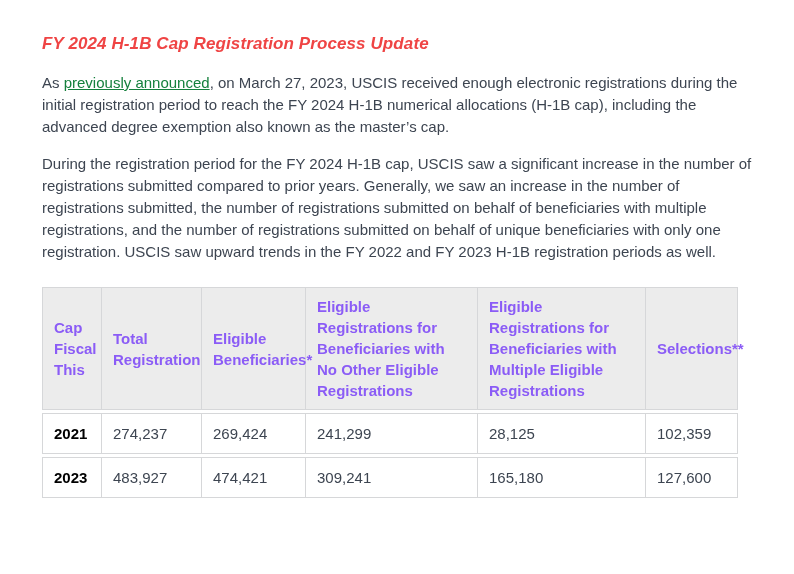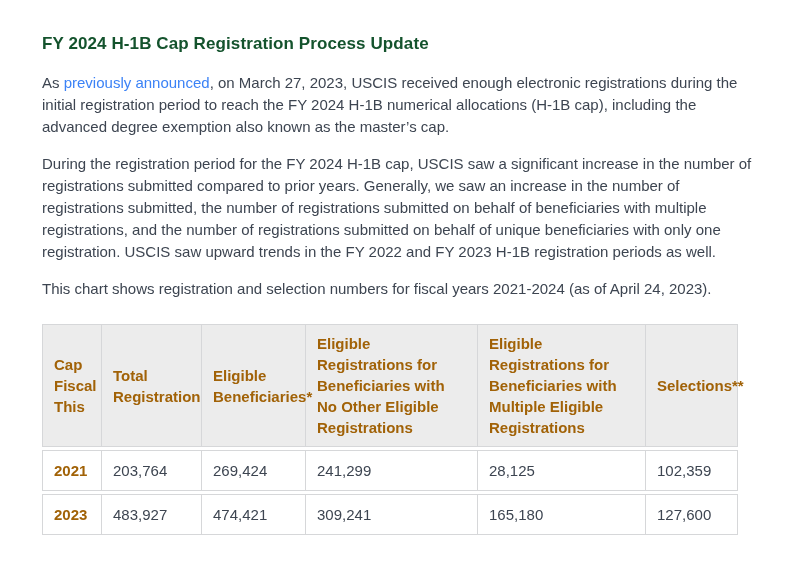--- a/index.html
+++ b/index.html
@@ -6,29 +6,29 @@
   html, body { margin: 0; padding: 0; background: #ffffff; }
   body {
     width: 794px; height: 574px; overflow: hidden;
     font-family: "Liberation Sans", "DejaVu Sans", sans-serif;
     color: #3d4551;
     -webkit-font-smoothing: antialiased;
   }
   .page { padding: 34px 42px 0 42px; }
 
   h1.page-title {
-    font-size: 17px; font-weight: 700; color: #14532d;
-    margin: 0 0 18px 0; letter-spacing: 0.1px;
+    font-size: 17px; font-weight: 700; color: #ef4444;
+    margin: 0 0 18px 0; letter-spacing: 0.1px; font-style: italic;
   }
 
   p.body-text {
     font-size: 15px; line-height: 22px; margin: 0 0 15px 0; color: #3d4551;
     max-width: 712px;
   }
-  a.inline-link { color: #3b82f6; cursor: pointer; }
+  a.inline-link { color: #15803d; text-decoration: underline; cursor: pointer; }
 
   .table-wrap { position: relative; display: inline-block; margin-top: 6px; }
 
   table.data-table {
     border-collapse: separate; border-spacing: 0 3px;
     table-layout: fixed; width: 696px;
     font-size: 15px; color: #3d4551;
   }
   .col-year { width: 60px; }
   .col-total { width: 100px; }
@@ -41,38 +41,37 @@
     border-top: 1px solid #d6d7d9;
     border-bottom: 1px solid #d6d7d9;
     border-right: 1px solid #d6d7d9;
     padding: 9px 11px;
     text-align: left; vertical-align: middle;
   }
   table.data-table th:first-child, table.data-table td:first-child {
     border-left: 1px solid #d6d7d9;
   }
   table.data-table th {
-    background: #ececec; font-weight: 700; color: #a16207;
+    background: #ececec; font-weight: 700; color: #8b5cf6;
     line-height: 21px; padding-top: 8px; padding-bottom: 8px;
   }
   table.data-table td { background: #ffffff; line-height: 21px; }
-  td.year-cell { font-weight: 700; color: #a16207; }
+  td.year-cell { font-weight: 700; color: #000000; }
 </style>
 </head>
 <body>
 
 <div class="page">
 
   <h1 class="page-title">FY 2024 H-1B Cap Registration Process Update</h1>
 
   <p class="body-text"><span>As </span><a class="inline-link">previously announced</a><span>, on March 27, 2023, USCIS received enough electronic registrations during the initial registration period to reach the FY 2024 H-1B numerical allocations (H-1B cap), including the advanced degree exemption also known as the master’s cap.</span></p>
 
   <p class="body-text">During the registration period for the FY 2024 H-1B cap, USCIS saw a significant increase in the number of registrations submitted compared to prior years. Generally, we saw an increase in the number of registrations submitted, the number of registrations submitted on behalf of beneficiaries with multiple registrations, and the number of registrations submitted on behalf of unique beneficiaries with only one registration. USCIS saw upward trends in the FY 2022 and FY 2023 H-1B registration periods as well.</p>
 
-  <p class="body-text">This chart shows registration and selection numbers for fiscal years 2021-2024 (as of April 24, 2023).</p>
 
   <div class="table-wrap">
     <table class="data-table">
       <colgroup>
         <col class="col-year">
           <col class="col-total">
           <col class="col-eligible">
         <col class="col-noother">
           <col class="col-multiple">
           <col class="col-selections">
@@ -83,21 +82,21 @@
           <th>Total Registration</th>
           <th>Eligible Beneficiaries*</th>
           <th>Eligible Registrations for Beneficiaries with No Other Eligible Registrations</th>
           <th>Eligible Registrations for Beneficiaries with Multiple Eligible Registrations</th>
           <th>Selections**</th>
         </tr>
       </thead>
       <tbody>
         <tr>
           <td class="year-cell">2021</td>
-          <td>203,764</td>
+          <td>274,237</td>
           <td>269,424</td>
           <td>241,299</td>
           <td>28,125</td>
           <td>102,359</td>
         </tr>
         <tr>
           <td class="year-cell">2023</td>
           <td>483,927</td>
           <td>474,421</td>
           <td>309,241</td>

